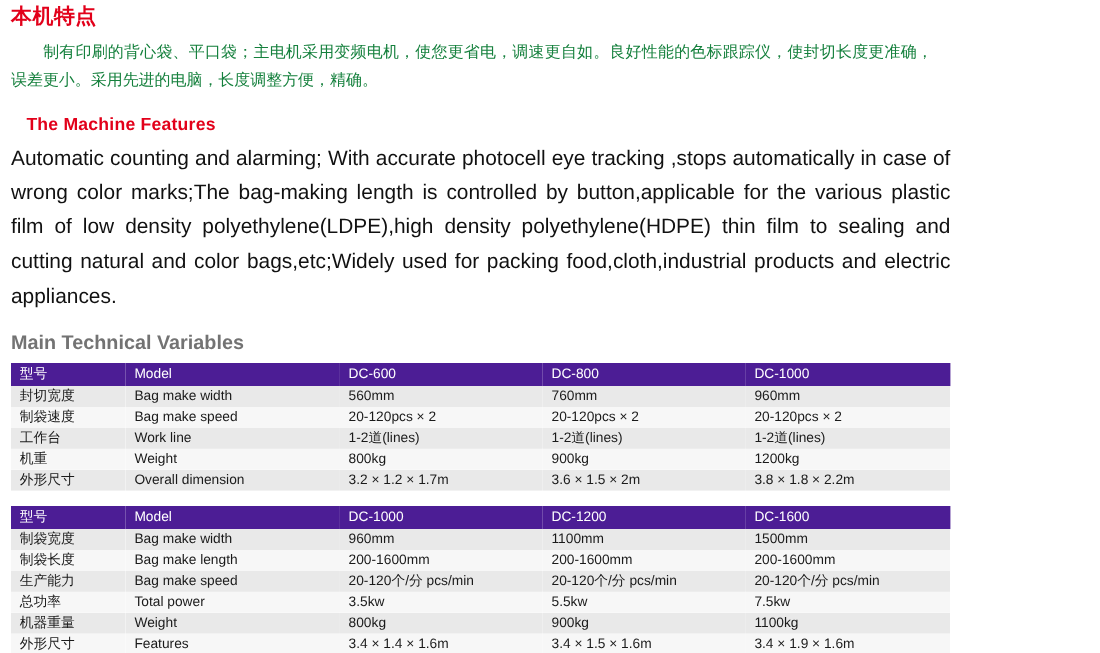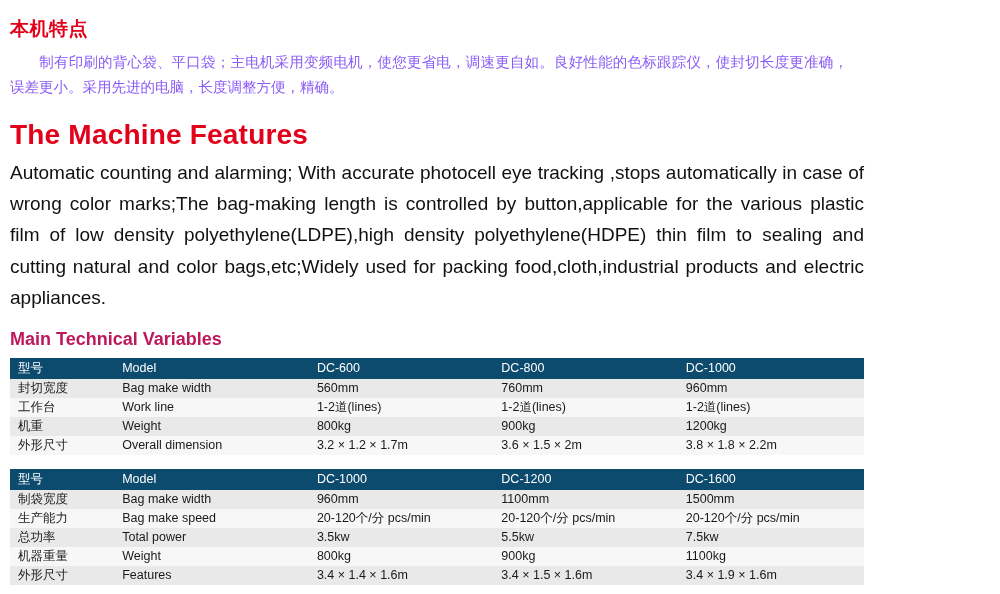--- a/index.html
+++ b/index.html
@@ -6,45 +6,45 @@
   html, body {
     margin: 0; padding: 0;
     width: 1000px; height: 594px;
     background: #ffffff;
     font-family: "Liberation Sans", sans-serif;
   }
   .page {
     position: relative;
     width: 874px;
     height: 594px;
-    padding: 14px 10px;
+    padding: 0 10px;
     overflow: hidden;
   }
   .h-cn {
     color: #e2001a;
     font-size: 19px;
     font-weight: bold;
     margin: 0;
     padding-top: 2px;
     letter-spacing: 0.5px;
   }
   .para-cn {
     font-size: 14.5px;
     line-height: 1.75;
-    color: #8b5cf6;
+    color: #15803d;
     text-align: justify;
     margin: 8px 16px 0 0;
     text-justify: inter-ideograph;
   }
   .para-cn .indent { display: inline-block; width: 2em; }
   .h-en {
     color: #e2001a;
-    font-size: 28px;
-    font-weight: bold;
-    margin: 18px 0 0 0;
+    font-size: 16px;
+    font-weight: bold;
+    margin: 18px 0 0 14px;
     letter-spacing: 0.2px;
   }
   .para-en {
     font-size: 19px;
     line-height: 1.65;
     color: #111;
     text-align: justify;
     margin: 6px 0 0 0;
   }
   .section-title {
@@ -53,37 +53,37 @@
     gap: 14px;
     margin: 16px 0 8px 0;
   }
   .section-title .cn {
     color: #e2001a;
     font-size: 18px;
     font-weight: bold;
     letter-spacing: 0.5px;
   }
   .section-title .en {
-    color: #be185d;
+    color: #737373;
     font-size: 18px;
     font-weight: bold;
   }
   table.spec {
     width: 100%;
     border-collapse: collapse;
     table-layout: fixed;
     margin-bottom: 14px;
   }
   table.spec col.c0 { width: 12.2%; }
   table.spec col.c1 { width: 22.8%; }
   table.spec col.c2 { width: 21.6%; }
   table.spec col.c3 { width: 21.6%; }
   table.spec col.c4 { width: 21.8%; }
   table.spec thead th {
-    background: #0c4a6e;
+    background: #4c1d95;
     color: #ffffff;
     font-size: 12.5px;
     font-weight: normal;
     text-align: left;
     padding: 4px 6px 4px 8px;
     height: 19px;
     line-height: 13px;
     border: none;
   }
   table.spec thead th.first { font-weight: normal; }
@@ -137,20 +137,27 @@
     </thead>
     <tbody>
       <tr>
         <td class="label">封切宽度</td>
         <td>Bag make width</td>
         <td>560mm</td>
         <td>760mm</td>
         <td>960mm</td>
       </tr>
       <tr>
+        <td class="label">制袋速度</td>
+        <td>Bag make speed</td>
+        <td>20-120pcs × 2</td>
+        <td>20-120pcs × 2</td>
+        <td>20-120pcs × 2</td>
+      </tr>
+      <tr>
         <td class="label">工作台</td>
         <td>Work line</td>
         <td>1-2道(lines)</td>
         <td>1-2道(lines)</td>
         <td>1-2道(lines)</td>
       </tr>
       <tr>
         <td class="label">机重</td>
         <td>Weight</td>
         <td>800kg</td>
@@ -186,20 +193,27 @@
     </thead>
     <tbody>
       <tr>
         <td class="label">制袋宽度</td>
         <td>Bag make width</td>
         <td>960mm</td>
         <td>1100mm</td>
         <td>1500mm</td>
       </tr>
       <tr>
+        <td class="label">制袋长度</td>
+        <td>Bag make length</td>
+        <td>200-1600mm</td>
+        <td>200-1600mm</td>
+        <td>200-1600mm</td>
+      </tr>
+      <tr>
         <td class="label">生产能力</td>
         <td>Bag make speed</td>
         <td>20-120个/分 pcs/min</td>
         <td>20-120个/分 pcs/min</td>
         <td>20-120个/分 pcs/min</td>
       </tr>
       <tr>
         <td class="label">总功率</td>
         <td>Total power</td>
         <td>3.5kw</td>

